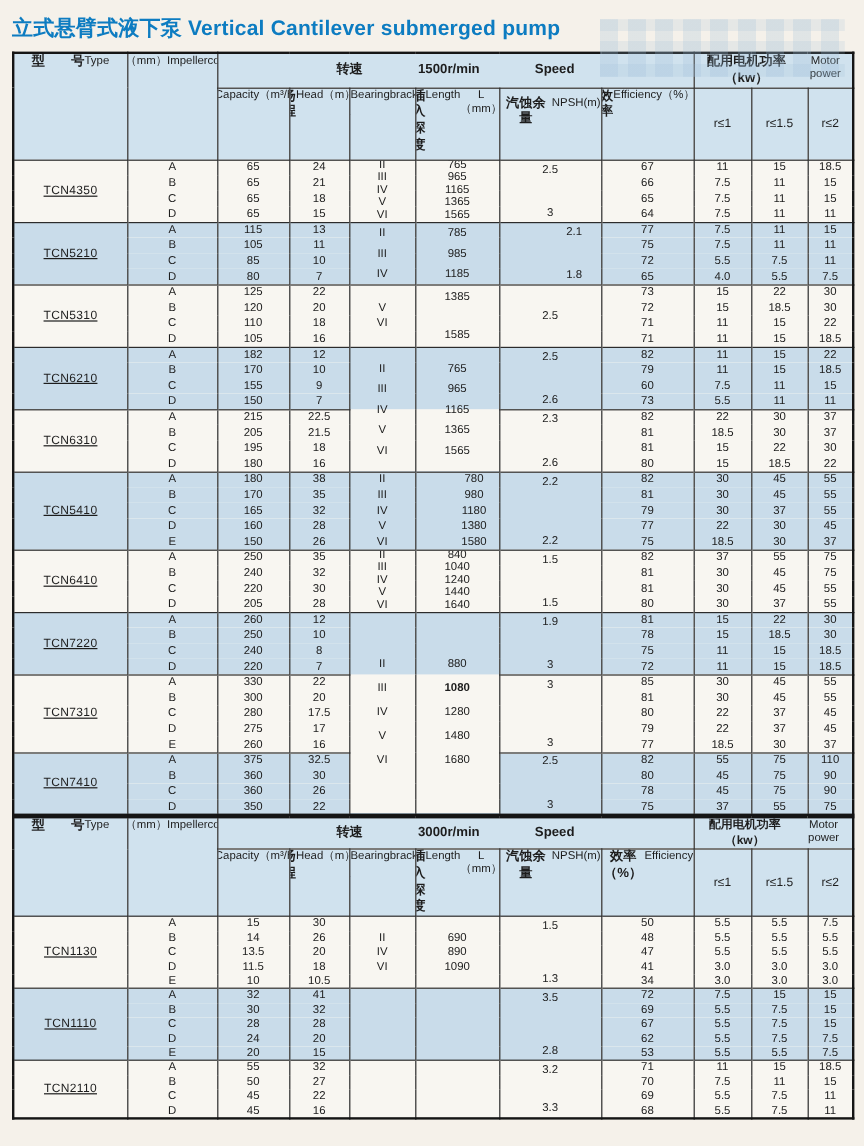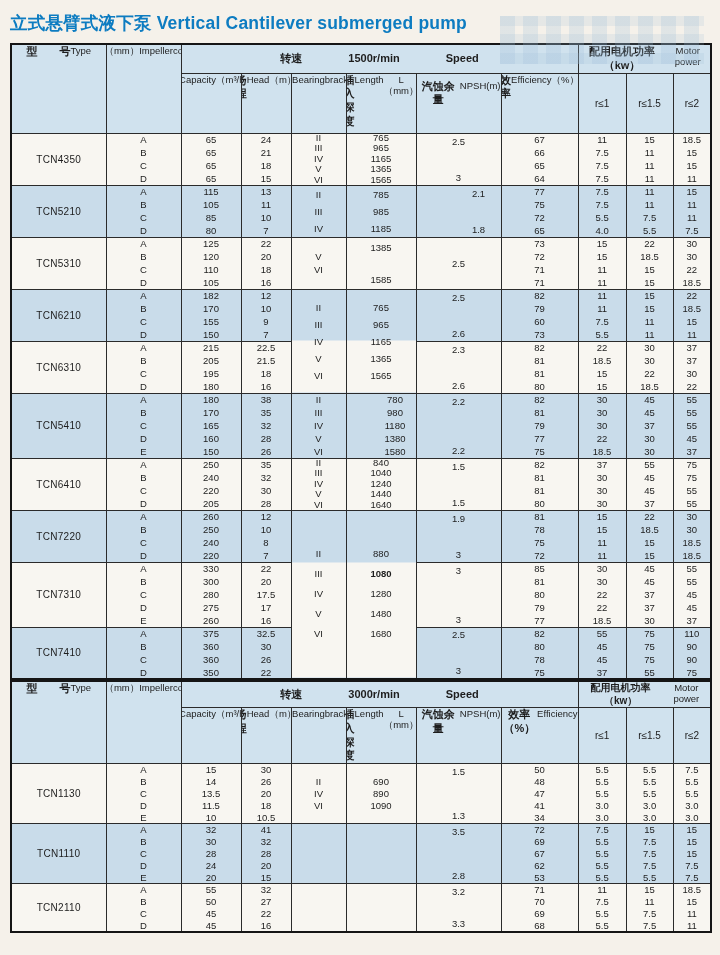--- a/index.html
+++ b/index.html
@@ -37,21 +37,21 @@
   .en{font-size:9.5px;font-weight:normal;line-height:1.2;}
   .hstack{display:flex;flex-direction:row;justify-content:center;height:100%;}
   .hstack.gapped{justify-content:space-around;padding:6px 0;}
   .speedbar{display:flex;justify-content:center;align-items:center;gap:46px;}
   .rlab{font-size:10px;}
   tbody td{height:13px;font-size:9.5px;line-height:11px;}
   .t2 tbody td{height:12px;}
   tr.gs td{border-top:1.5px solid var(--line);}
   td.shade{background:var(--shade);}
   td.plain{background:var(--plain);}
-  td.model{font-size:10px;letter-spacing:.3px;}
+  td.model{font-size:10px;letter-spacing:.3px;text-decoration:underline;}
   .stack{display:flex;flex-direction:column;justify-content:center;}
   .stack span{display:block;font-size:9.5px;}
   .npsh{display:flex;flex-direction:column;justify-content:space-between;align-items:center;padding:1px 0;}
   .npsh.mid{justify-content:center;}
 </style>
 </head>
 <body>
 
 <div class="artifact"></div>
 

